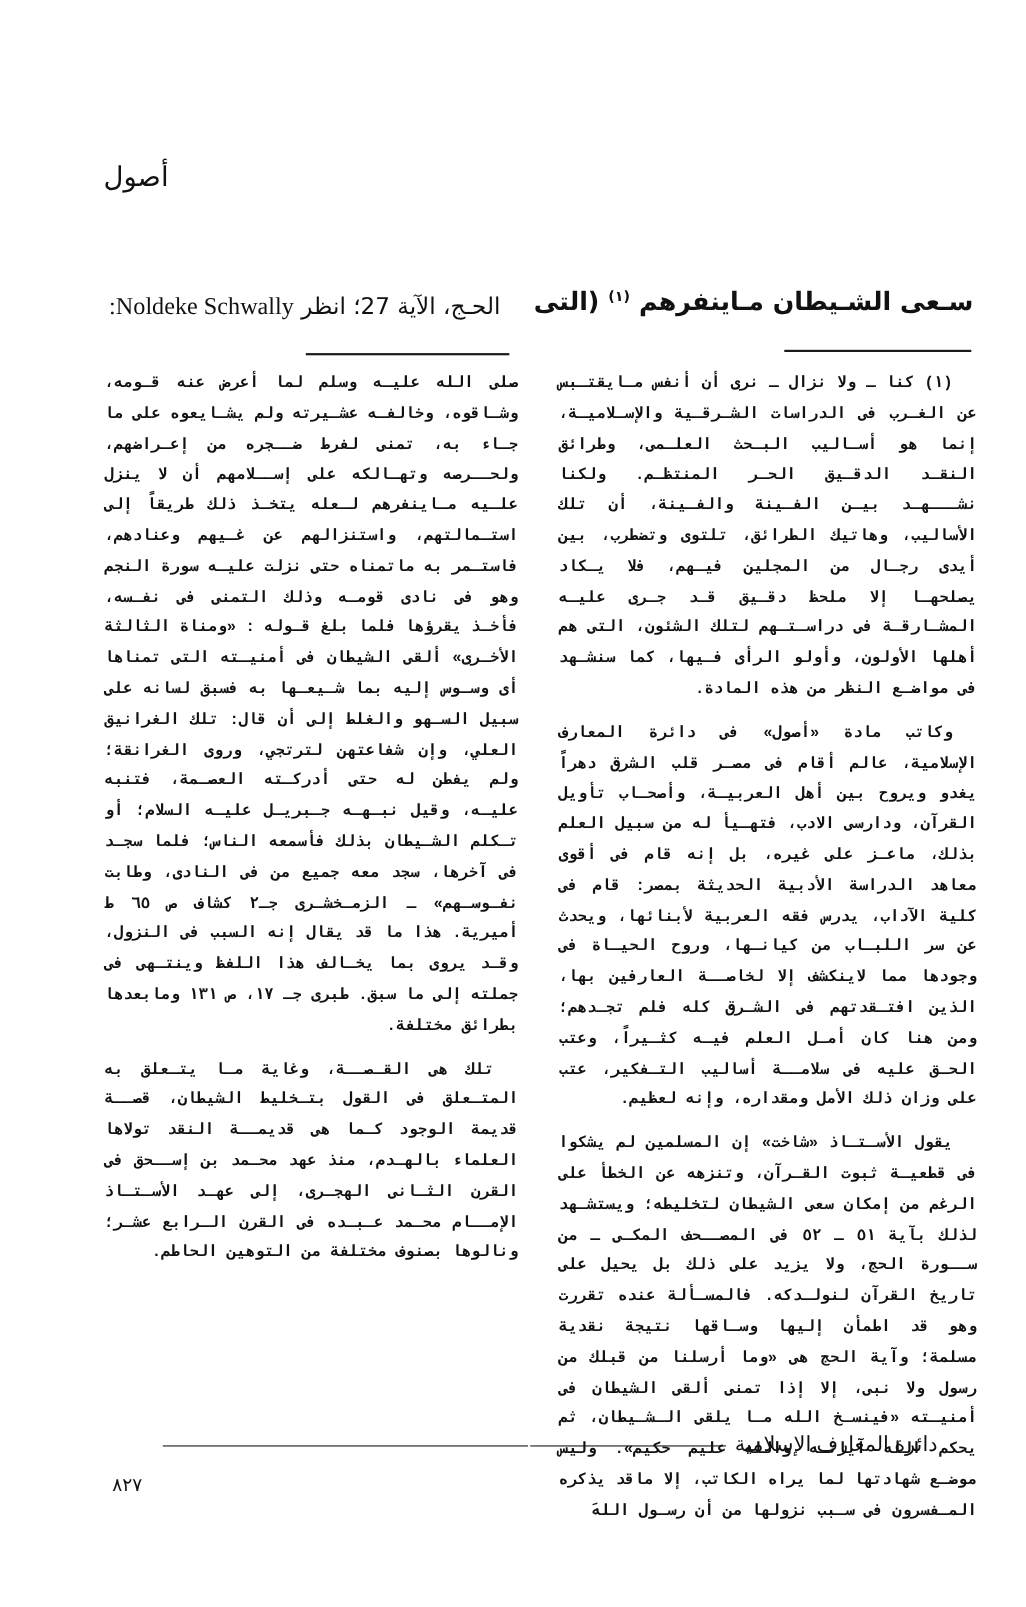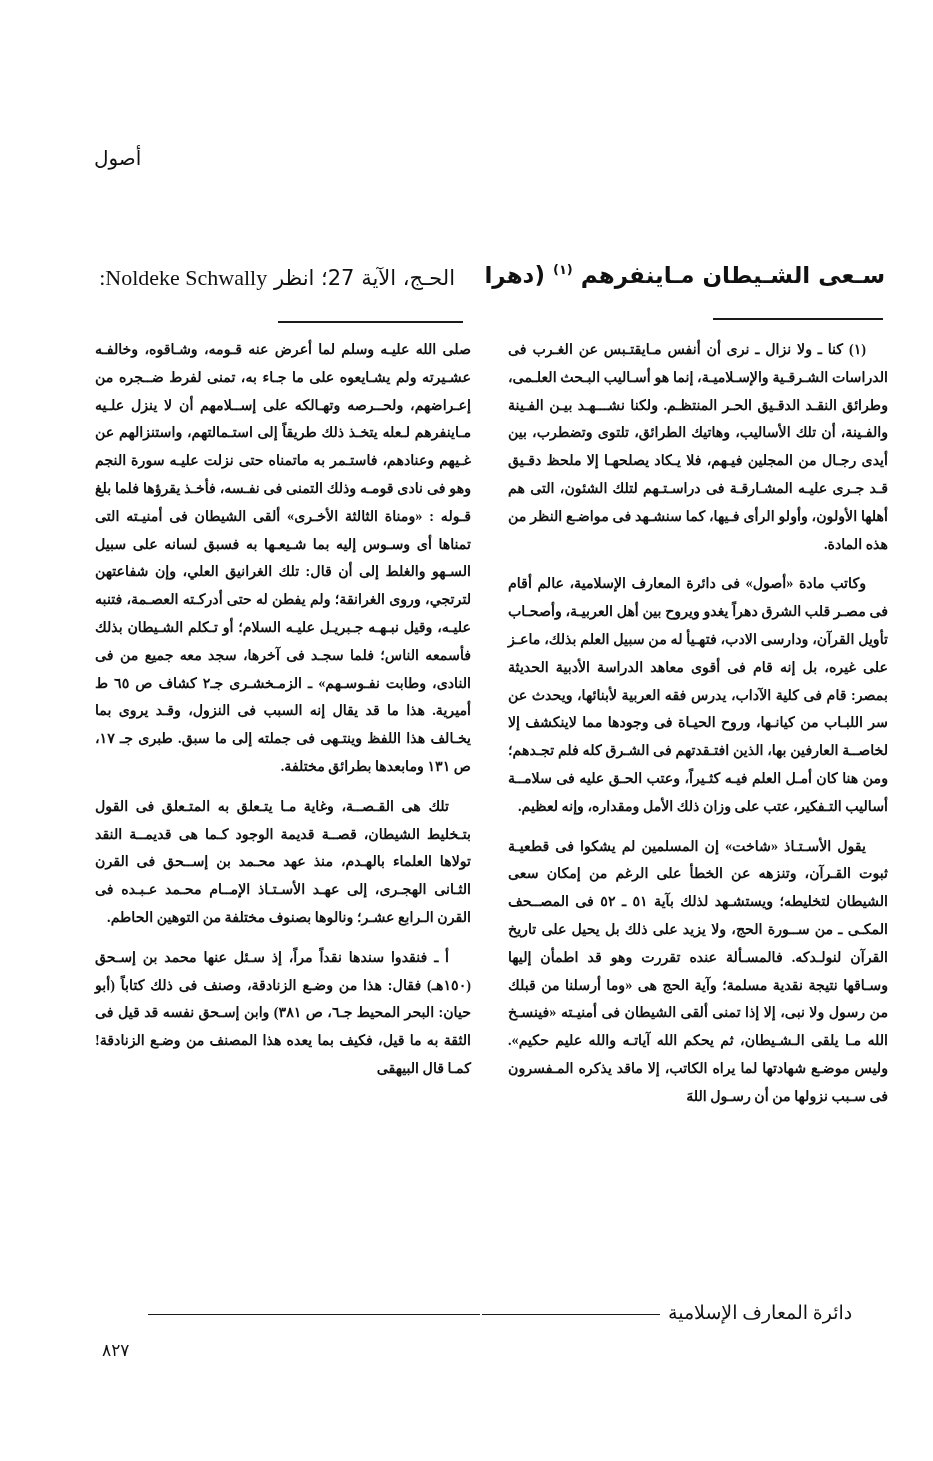--- a/index.html
+++ b/index.html
@@ -3,27 +3,27 @@
   <meta charset="utf-8">
   <style>
     html, body { margin: 0; padding: 0; background: #ffffff; }
     body {
       width: 933px; height: 1461px; position: relative; overflow: hidden;
       color: #111111;
       font-family: "DejaVu Sans", "Liberation Sans", sans-serif;
     }
     .running-head {
       position: absolute; left: 94px; top: 146px;
-      font-size: 20px; font-weight: normal; direction: rtl;
+      font-size: 25px; font-weight: normal; direction: rtl;
       font-family: "DejaVu Sans", sans-serif;
     }
     .col {
       position: absolute; direction: rtl; text-align: justify;
       font-size: 14.2px; line-height: 27.8px; font-weight: bold;
-      font-family: Liberation Serif, serif;
+      font-family: Liberation Mono, monospace;
     }
     .col-right { left: 508px; width: 380px; top: 336px; }
     .col-left  { left: 95px;  width: 376px; top: 336px; }
     .col p { margin: 0 0 12px 0; text-indent: 22px; }
     .col p.noindent { text-indent: 0; }
     .heading {
       position: absolute; direction: rtl; white-space: nowrap;
       font-size: 23px; font-weight: bold;
       font-family: "DejaVu Sans", sans-serif;
     }
@@ -47,38 +47,37 @@
     }
   </style>
 </head>
 <body>
 
 <div class="running-head">أصول</div>
 
 <div class="heading heading-right">
   <span>سـعى الشـيطان مـاينفرهم</span>
   <span class="sup">(١)</span>
-  <span>(دهرا</span>
+  <span>(التى</span>
 </div>
 <div class="rule rule-right"></div>
 
 <div class="heading heading-left">
   <span>الحـج، الآية 27؛ انظر</span>
   <span class="latin">Noldeke Schwally</span><span class="latin">:</span>
 </div>
 <div class="rule rule-left"></div>
 
 <div class="col col-right">
   <p>(١) كنا ـ ولا نزال ـ نرى أن أنفس مـايقتـبس عن الغـرب فى الدراسات الشـرقـية والإسـلاميـة، إنما هو أسـاليب البـحث العلـمى، وطرائق النقـد الدقـيق الحـر المنتظـم. ولكنا نشـــهـد بيـن الفـينة والفـينة، أن تلك الأساليب، وهاتيك الطرائق، تلتوى وتضطرب، بين أيدى رجـال من المجلين فيـهم، فلا يـكاد يصلحهـا إلا ملحظ دقـيق قـد جـرى عليـه المشـارقـة فى دراسـتـهم لتلك الشئون، التى هم أهلها الأولون، وأولو الرأى فـيها، كما سنشـهد فى مواضـع النظر من هذه المادة.</p>
   <p>وكاتب مادة «أصول» فى دائرة المعارف الإسلامية، عالم أقام فى مصـر قلب الشرق دهراً يغدو ويروح بين أهل العربيـة، وأصحـاب تأويل القرآن، ودارسى الادب، فتهـيأ له من سبيل العلم بذلك، ماعـز على غيره، بل إنه قام فى أقوى معاهد الدراسة الأدبية الحديثة بمصر: قام فى كلية الآداب، يدرس فقه العربية لأبنائها، ويحدث عن سر اللبـاب من كيانـها، وروح الحيـاة فى وجودها مما لاينكشف إلا لخاصــة العارفين بها، الذين افتـقدتهم فى الشـرق كله فلم تجـدهم؛ ومن هنا كان أمـل العلم فيـه كثـيراً، وعتب الحـق عليه فى سلامــة أساليب التـفكير، عتب على وزان ذلك الأمل ومقداره، وإنه لعظيم.</p>
   <p>يقول الأسـتـاذ «شاخت» إن المسلمين لم يشكوا فى قطعيـة ثبوت القـرآن، وتنزهه عن الخطأ على الرغم من إمكان سعى الشيطان لتخليطه؛ ويستشـهد لذلك بآية ٥١ ـ ٥٢ فى المصــحف المكـى ـ من ســورة الحج، ولا يزيد على ذلك بل يحيل على تاريخ القرآن لنولـدكه. فالمسـألة عنده تقررت وهو قد اطمأن إليها وسـاقها نتيجة نقدية مسلمة؛ وآية الحج هى «وما أرسلنا من قبلك من رسول ولا نبى، إلا إذا تمنى ألقى الشيطان فى أمنيـته «فينسـخ الله مـا يلقى الـشـيطان، ثم يحكم الله آياتـه والله عليم حكيم». وليس موضـع شهادتها لما يراه الكاتب، إلا ماقد يذكره المـفسرون فى سـبب نزولها من أن رسـول اللهَ</p>
 </div>
 
 <div class="col col-left">
   <p class="noindent">صلى الله عليـه وسلم لما أعرض عنه قـومه، وشـاقوه، وخالفـه عشـيرته ولم يشـايعوه على ما جـاء به، تمنى لفرط ضــجره من إعـراضهم، ولحــرصه وتهـالكه على إســلامهم أن لا ينزل علـيه مـاينفرهم لـعله يتخـذ ذلك طريقاً إلى استـمالتهم، واستنزالهم عن غـيهم وعنادهم، فاستـمر به ماتمناه حتى نزلت عليـه سورة النجم وهو فى نادى قومـه وذلك التمنى فى نفـسه، فأخـذ يقرؤها فلما بلغ قـوله : «ومناة الثالثة الأخـرى» ألقى الشيطان فى أمنيـته التى تمناها أى وسـوس إليه بما شـيعـها به فسبق لسانه على سبيل السـهو والغلط إلى أن قال: تلك الغرانيق العلي، وإن شفاعتهن لترتجي، وروى الغرانقة؛ ولم يفطن له حتى أدركـته العصـمة، فتنبه عليـه، وقيل نبـهـه جـبريـل عليـه السلام؛ أو تـكلم الشـيطان بذلك فأسمعه الناس؛ فلما سجـد فى آخرها، سجد معه جميع من فى النادى، وطابت نفـوسـهم» ـ الزمـخشـرى جـ٢ كشاف ص ٦٥ ط أميرية. هذا ما قد يقال إنه السبب فى النزول، وقـد يروى بما يخـالف هذا اللفظ وينتـهى فى جملته إلى ما سبق. طبرى جـ ١٧، ص ١٣١ ومابعدها بطرائق مختلفة.</p>
   <p>تلك هى القـصــة، وغاية مـا يتـعلق به المتـعلق فى القول بتـخليط الشيطان، قصــة قديمة الوجود كـما هى قديمــة النقد تولاها العلماء بالهـدم، منذ عهد محـمد بن إســحق فى القرن الثـانى الهجـرى، إلى عهـد الأسـتـاذ الإمــام محـمد عـبـده فى القرن الـرابع عشـر؛ ونالوها بصنوف مختلفة من التوهين الحاطم.</p>
-  <p>أ ـ فنقدوا سندها نقداً مراً، إذ سـئل عنها محمد بن إسـحق (١٥٠هـ) فقال: هذا من وضـع الزنادقة، وصنف فى ذلك كتاباً (أبو حيان: البحر المحيط جـ٦، ص ٣٨١) وابن إسـحق نفسه قد قيل فى الثقة به ما قيل، فكيف بما يعده هذا المصنف من وضـع الزنادقة! كمـا قال البيهقى</p>
 </div>
 
 <div class="page-number">٨٢٧</div>
 <div class="footer-rule footer-rule-1"></div>
 <div class="footer-rule footer-rule-2"></div>
 <div class="footer-title">دائرة المعارف الإسلامية</div>
 
 </body></html>

